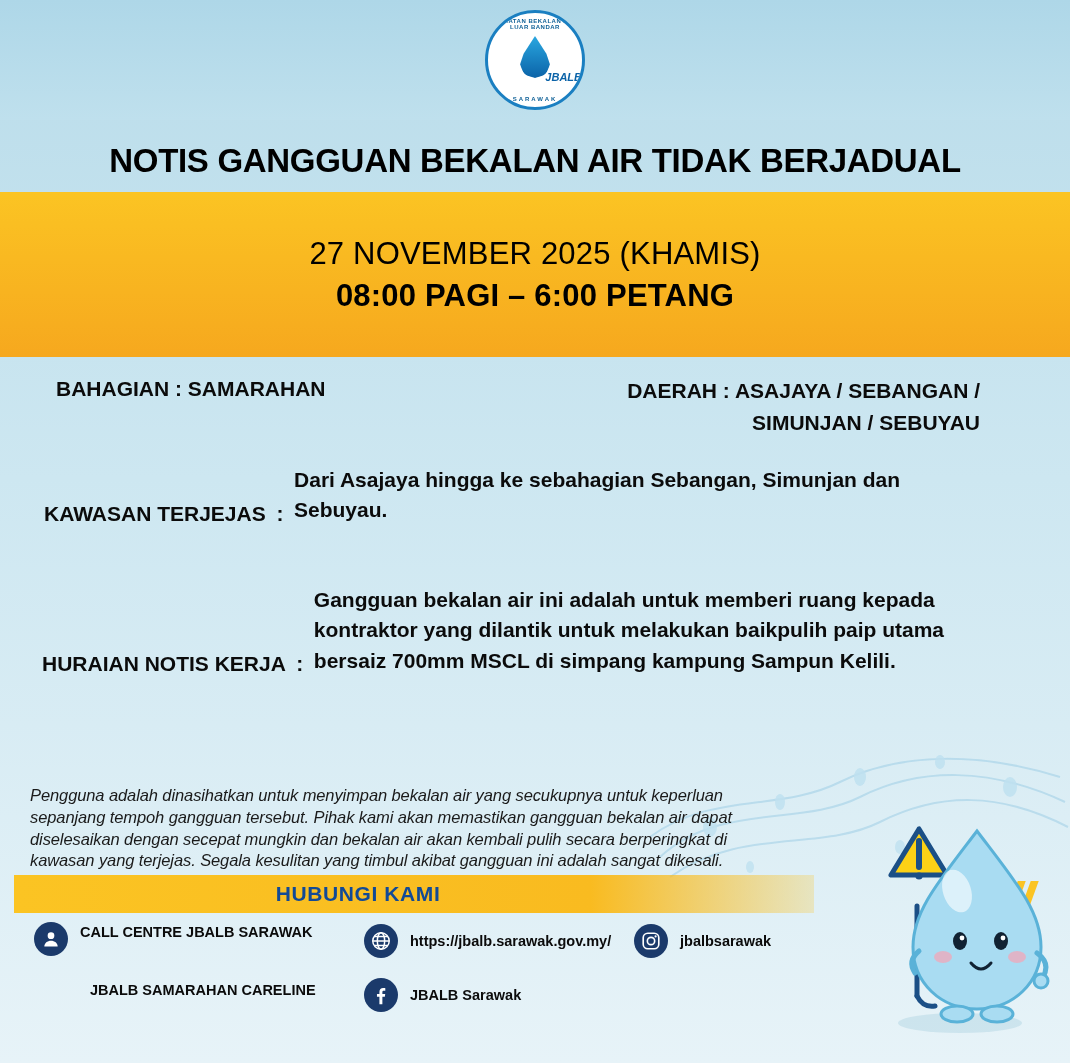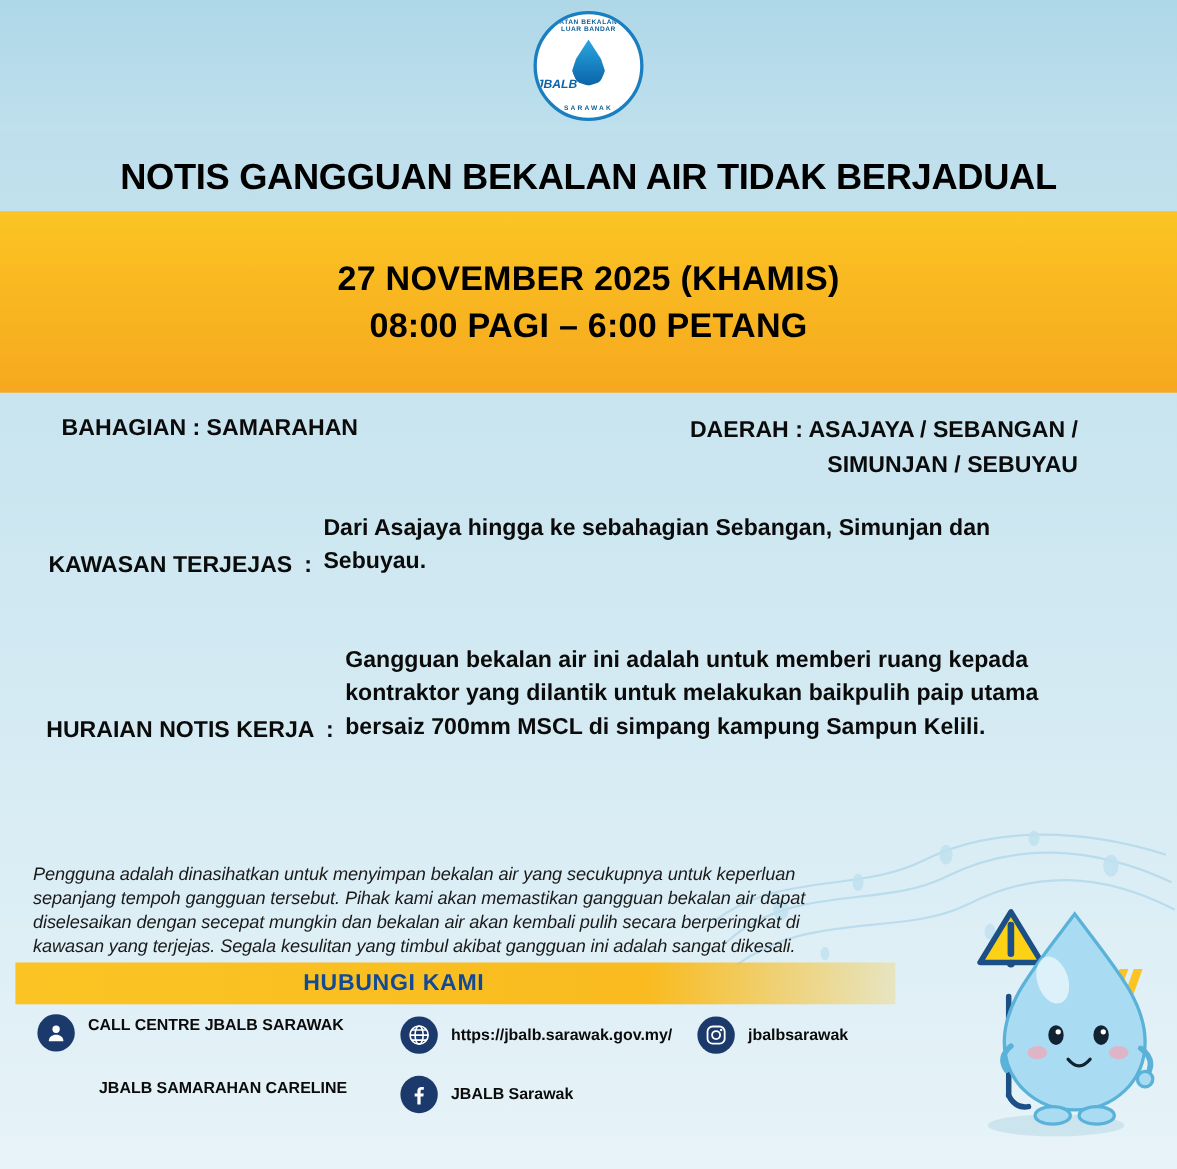--- a/index.html
+++ b/index.html
@@ -69,21 +69,21 @@
     background: linear-gradient(180deg, #2aa7e0 0%, #0b63a8 100%);
     border-radius: 50% 50% 50% 50% / 64% 64% 36% 36%;
     transform: rotate(0deg);
     position: relative;
     clip-path: polygon(50% 0%, 88% 42%, 100% 68%, 86% 92%, 50% 100%, 14% 92%, 0% 68%, 12% 42%);
     margin-top: -6px;
   }
   .logo-name {
     position: absolute;
     bottom: 24px; left: 0; right: 0;
-    text-align: left;
+    text-align: right;
     font-size: 11px;
     font-style: italic;
     font-weight: bold;
     color: #0b63a8;
   }
 
   
   .title-bar {
     position: absolute;
     top: 137px; left: 0; right: 0;
@@ -105,21 +105,21 @@
     height: 165px;
     background: linear-gradient(180deg, #fbc423 0%, #f6a81e 100%);
     display: flex;
     flex-direction: column;
     align-items: center;
     justify-content: center;
     gap: 6px;
   }
   .date-band .line1 {
     font-size: 31px;
-    font-weight: bold;
+    font-weight: normal;
     color: #000;
     letter-spacing: 0.2px;
   }
   .date-band .line2 {
     font-size: 31px;
     font-weight: bold;
     color: #000;
     letter-spacing: 0.2px;
   }
 

